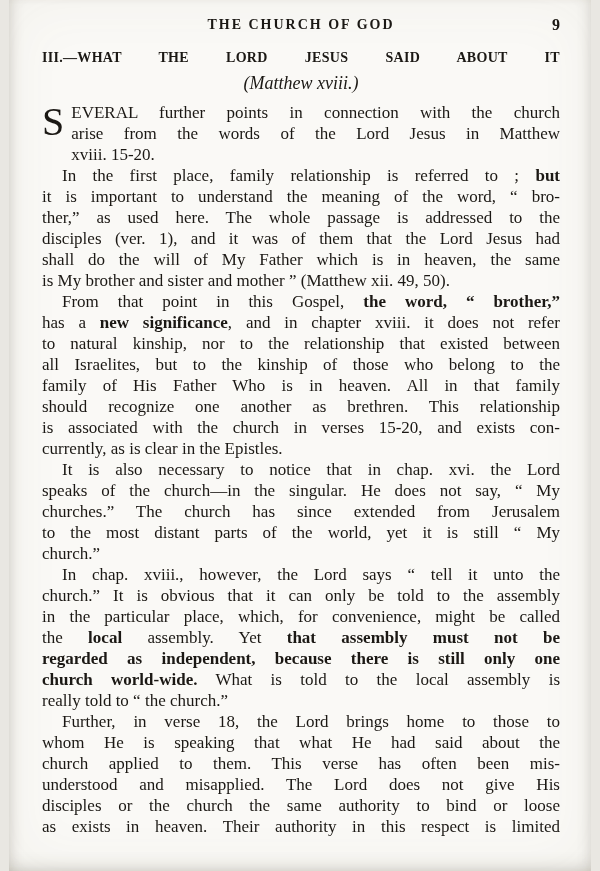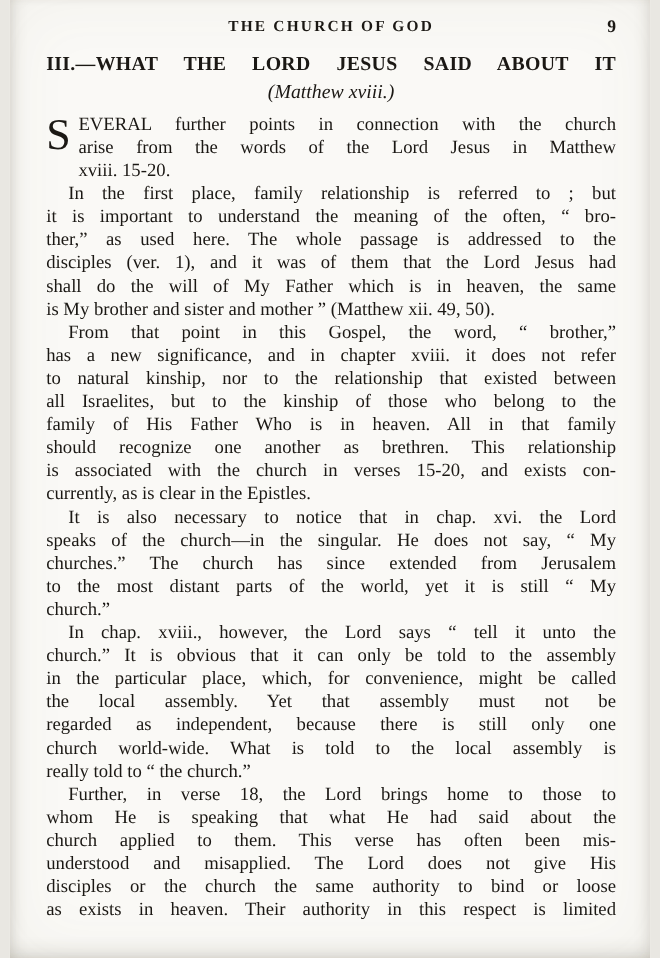--- a/index.html
+++ b/index.html
@@ -32,21 +32,21 @@
   .page-number {
     position: absolute;
     right: 0;
     top: 0;
     font-size: 16px;
     letter-spacing: 0;
   }
   .title {
     margin: 10px 0 0 0;
     font-weight: bold;
-    font-size: 18px;
+    font-size: 14px;
     line-height: 24px;
     text-align: justify;
     text-align-last: justify;
     letter-spacing: .3px;
   }
   .subtitle {
     text-align: center;
     font-style: italic;
     font-size: 18px;
     line-height: 22px;
@@ -57,21 +57,21 @@
     font-size: 17px;
     line-height: 21px;
   }
   .paragraph { margin: 0; }
   .line {
     text-align: justify;
     text-align-last: justify;
   }
   .line-end { text-align-last: left; }
   .line.first { text-indent: 20px; }
-  .bold { font-weight: normal; }
+  .bold { font-weight: bold; }
   .drop-cap {
     float: left;
     font-size: 40px;
     line-height: 38px;
     height: 42px;
     padding: 1px 7px 0 0;
   }
 </style>
 </head>
 <body>
@@ -85,21 +85,21 @@
   <div class="subtitle">(Matthew xviii.)</div>
   <div class="page-body">
       <div class="paragraph">
         <span class="drop-cap">S</span>
         <div class="line"><span>EVERAL further points in connection with the church</span></div>
         <div class="line"><span>arise from the words of the Lord Jesus in Matthew</span></div>
         <div class="line line-end"><span>xviii. 15-20.</span></div>
       </div>
       <div class="paragraph">
         <div class="line first"><span>In the first place, family relationship is referred to ; </span><span class="bold">but</span></div>
-        <div class="line"><span>it is important to understand the meaning of the often, “ bro-</span></div>
+        <div class="line"><span>it is important to understand the meaning of the word, “ bro-</span></div>
         <div class="line"><span>ther,” as used here. The whole passage is addressed to the</span></div>
         <div class="line"><span>disciples (ver. 1), and it was of them that the Lord Jesus had</span></div>
         <div class="line"><span>shall do the will of My Father which is in heaven, the same</span></div>
         <div class="line line-end"><span>is My brother and sister and mother ” (Matthew xii. 49, 50).</span></div>
       </div>
       <div class="paragraph">
         <div class="line first"><span>From that point in this Gospel, </span><span class="bold">the word, “ brother,”</span></div>
         <div class="line"><span>has a </span><span class="bold">new significance</span><span>, and in chapter xviii. it does not refer</span></div>
         <div class="line"><span>to natural kinship, nor to the relationship that existed between</span></div>
         <div class="line"><span>all Israelites, but to the kinship of those who belong to the</span></div>

